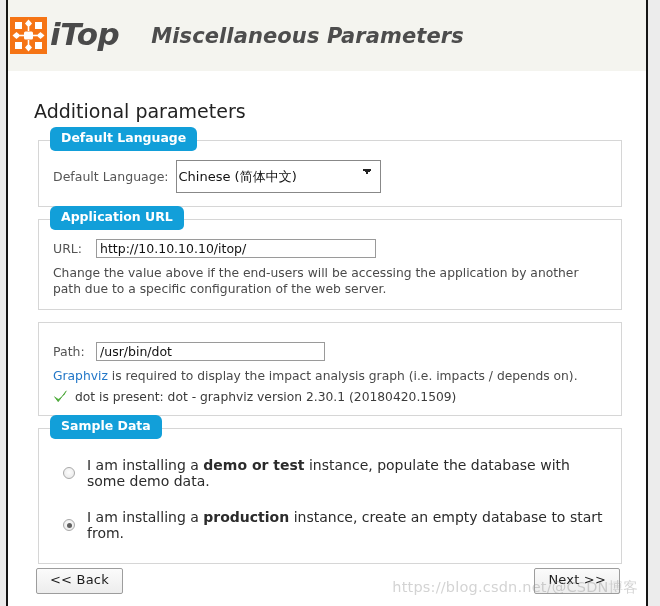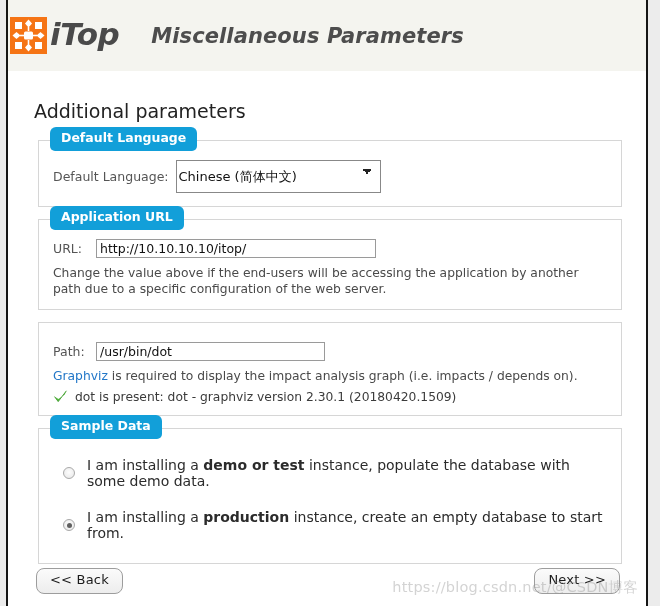--- a/index.html
+++ b/index.html
@@ -229,21 +229,21 @@
     height: 46px;
   }
   .btn {
     position: absolute;
     top: 8px;
     font-family: "DejaVu Sans", sans-serif;
     font-size: 13px;
     color: #1b1b1b;
     background: linear-gradient(180deg, #fbfbfb 0%, #ededed 100%);
     border: 1px solid #9d9d9d;
-    border-radius: 8px;
+    border-radius: 2px;
     padding: 4px 13px 5px 13px;
     cursor: pointer;
     letter-spacing: 0.2px;
     line-height: 1.15;
   }
   #btn-back { left: 28px; }
   #btn-next { right: 26px; }
 
   
   #watermark {

